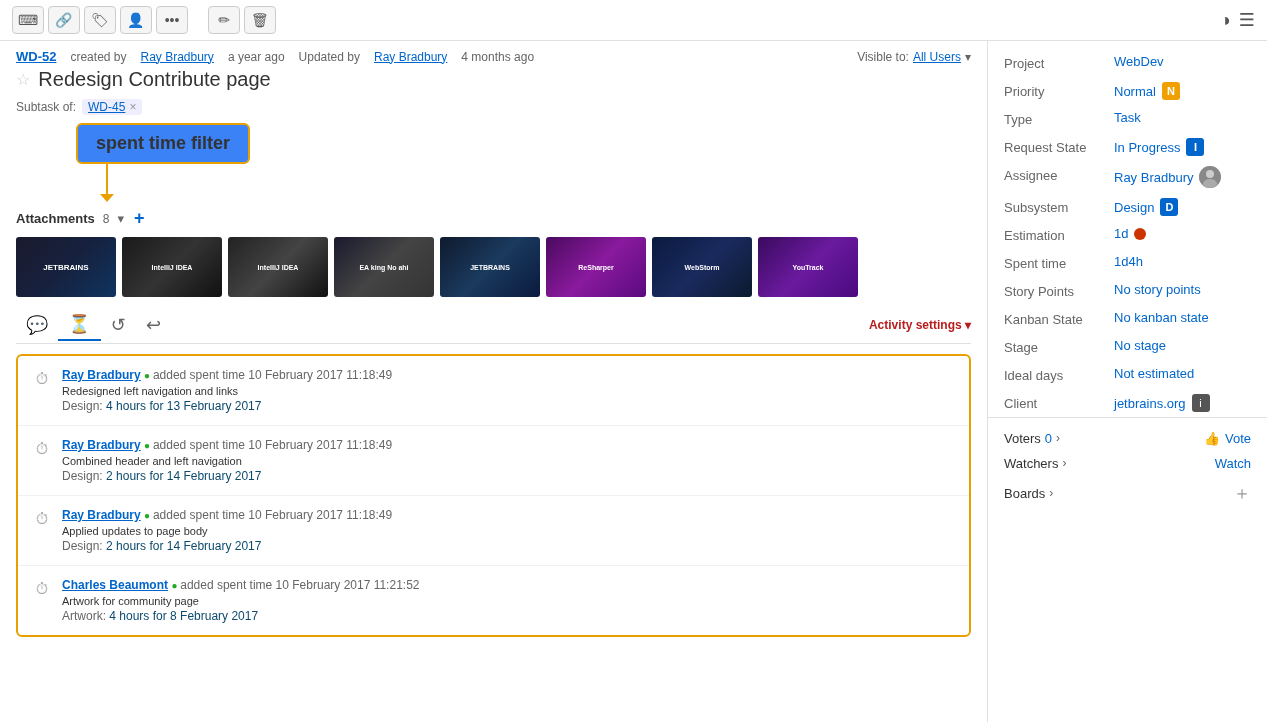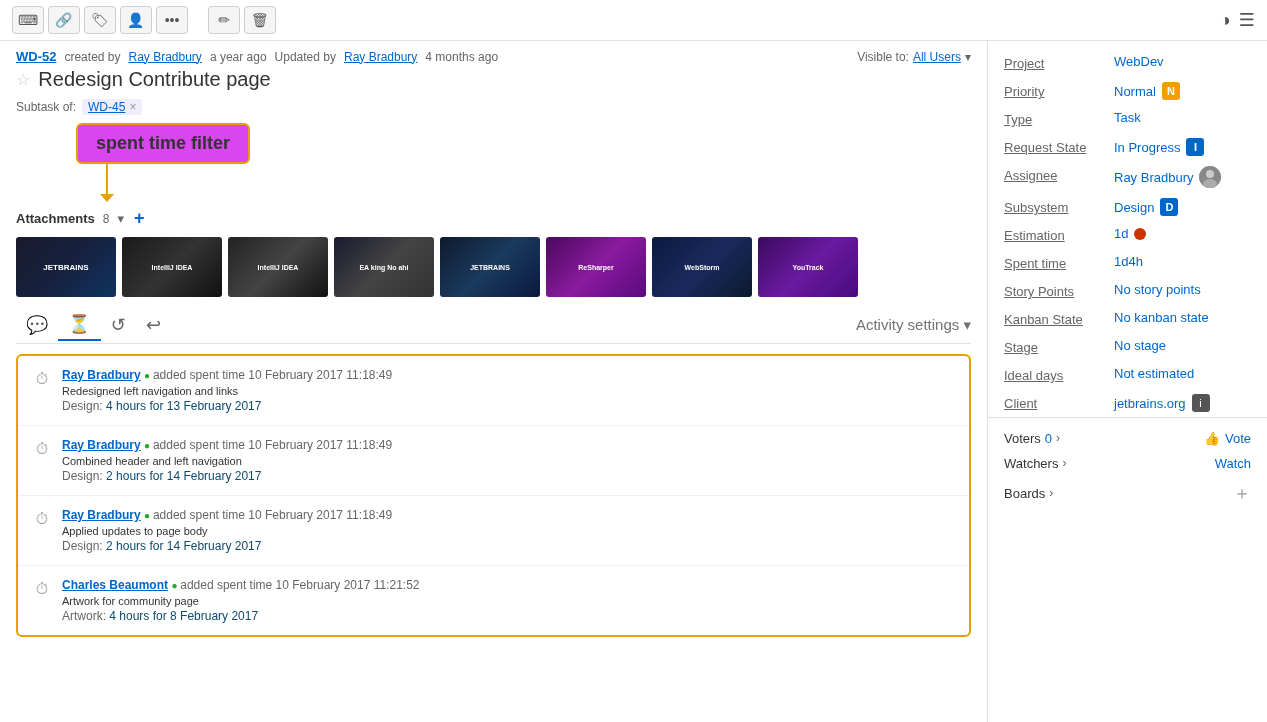--- a/index.html
+++ b/index.html
@@ -19,38 +19,38 @@
     .toolbar-right { margin-left: auto; display: flex; align-items: center; gap: 8px; }
     .toolbar-right-btn { background: none; border: none; cursor: pointer; font-size: 18px; color: #555; }
 
     
     .main-layout { display: flex; flex: 1; overflow: hidden; }
 
     
     .content-area { flex: 1; overflow-y: auto; padding: 0 16px 16px 16px; }
 
     
-    .issue-meta { display: flex; align-items: center; padding: 8px 0 4px; font-size: 12px; color: #666; gap: 8px; }
+    .issue-meta { display: flex; align-items: center; padding: 8px 0 4px; font-size: 12px; color: #666; gap: 14px; }
     .issue-meta .visibility { margin-left: auto; display: flex; align-items: center; gap: 4px; }
     .issue-id { color: #0066cc; font-weight: bold; font-size: 13px; }
     .issue-title { display: flex; align-items: center; gap: 8px; margin-bottom: 8px; }
     .star-icon { color: #ccc; font-size: 16px; cursor: pointer; }
     .issue-title h1 { font-size: 20px; font-weight: normal; color: #333; }
 
     
     .subtask-row { display: flex; align-items: center; gap: 6px; font-size: 12px; color: #666; margin-bottom: 8px; }
     .subtask-link { color: #0066cc; }
     .subtask-tag { display: flex; align-items: center; gap: 4px; background: #eef; border-radius: 3px; padding: 1px 6px; }
     .subtask-tag .close { cursor: pointer; color: #999; }
 
     
     .callout-wrapper { position: relative; display: inline-block; margin-left: 60px; margin-bottom: 4px; }
     .callout-box {
       border: 2px solid #e8a000; border-radius: 6px; padding: 8px 18px;
-      font-size: 18px; font-weight: bold; color: #333; background: #d946ef;
+      font-size: 18px; font-weight: bold; color: #333; background: #3b82f6;
       display: inline-block;
     }
     .callout-arrow {
       position: absolute; bottom: -30px; left: 30px;
       width: 2px; height: 30px; background: #e8a000;
     }
     .callout-arrow::after {
       content: ''; position: absolute; bottom: -8px; left: -6px;
       width: 0; height: 0;
       border-left: 7px solid transparent;
@@ -70,21 +70,21 @@
     .thumb-box {
       width: 100px; height: 60px; border-radius: 3px; flex-shrink: 0;
       display: flex; align-items: center; justify-content: center;
       font-size: 10px; color: #fff; font-weight: bold; overflow: hidden;
     }
 
     
     .activity-tabs { display: flex; align-items: center; border-bottom: 1px solid #e0e0e0; margin-bottom: 10px; padding-bottom: 2px; }
     .act-tab { padding: 4px 10px; cursor: pointer; font-size: 18px; color: #666; }
     .act-tab.active { color: #0066cc; border-bottom: 2px solid #0066cc; }
-    .act-settings { margin-left: auto; font-size: 15px; color: #737373; cursor: pointer; }
+    .act-settings { margin-left: auto; font-size: 12px; color: #b91c1c; cursor: pointer; font-weight: bold; }
 
     
     .activity-feed { border: 2px solid #e8a000; border-radius: 6px; padding: 0; }
     .activity-item { display: flex; gap: 10px; padding: 12px 14px; border-bottom: 1px solid #f0f0f0; }
     .activity-item:last-child { border-bottom: none; }
     .act-icon { color: #999; font-size: 16px; margin-top: 2px; flex-shrink: 0; width: 20px; text-align: center; }
     .act-content { flex: 1; }
     .act-header { font-size: 12px; color: #666; margin-bottom: 3px; }
     .act-user { color: #0066cc; font-weight: bold; }
     .act-dot { color: #22aa22; font-size: 10px; }
@@ -93,21 +93,21 @@
     .act-detail .hours { color: #0c4a6e; font-weight: normal; }
 
     
     .sidebar {
       width: 280px; border-left: 1px solid #e0e0e0; overflow-y: auto;
       padding: 8px 0;
     }
     .sidebar-row {
       display: flex; align-items: flex-start; padding: 5px 16px; min-height: 28px;
     }
-    .sidebar-label { width: 110px; color: #666; font-size: 13px; flex-shrink: 0; padding-top: 2px; text-decoration: underline; }
+    .sidebar-label { width: 110px; color: #666; font-size: 13px; flex-shrink: 0; padding-top: 2px; }
     .sidebar-value { flex: 1; font-size: 13px; display: flex; align-items: center; gap: 6px; }
     .sidebar-value a { color: #0066cc; text-decoration: none; }
     .badge {
       width: 18px; height: 18px; border-radius: 3px; display: flex;
       align-items: center; justify-content: center; font-size: 11px; font-weight: bold; color: #fff; flex-shrink: 0;
     }
     .badge-yellow { background: #f0a000; }
     .badge-blue { background: #0066cc; }
     .avatar-small { width: 22px; height: 22px; border-radius: 50%; background: #ccc; flex-shrink: 0; overflow: hidden; }
     .estimation-dot { width: 12px; height: 12px; border-radius: 50%; background: #cc3300; flex-shrink: 0; }

